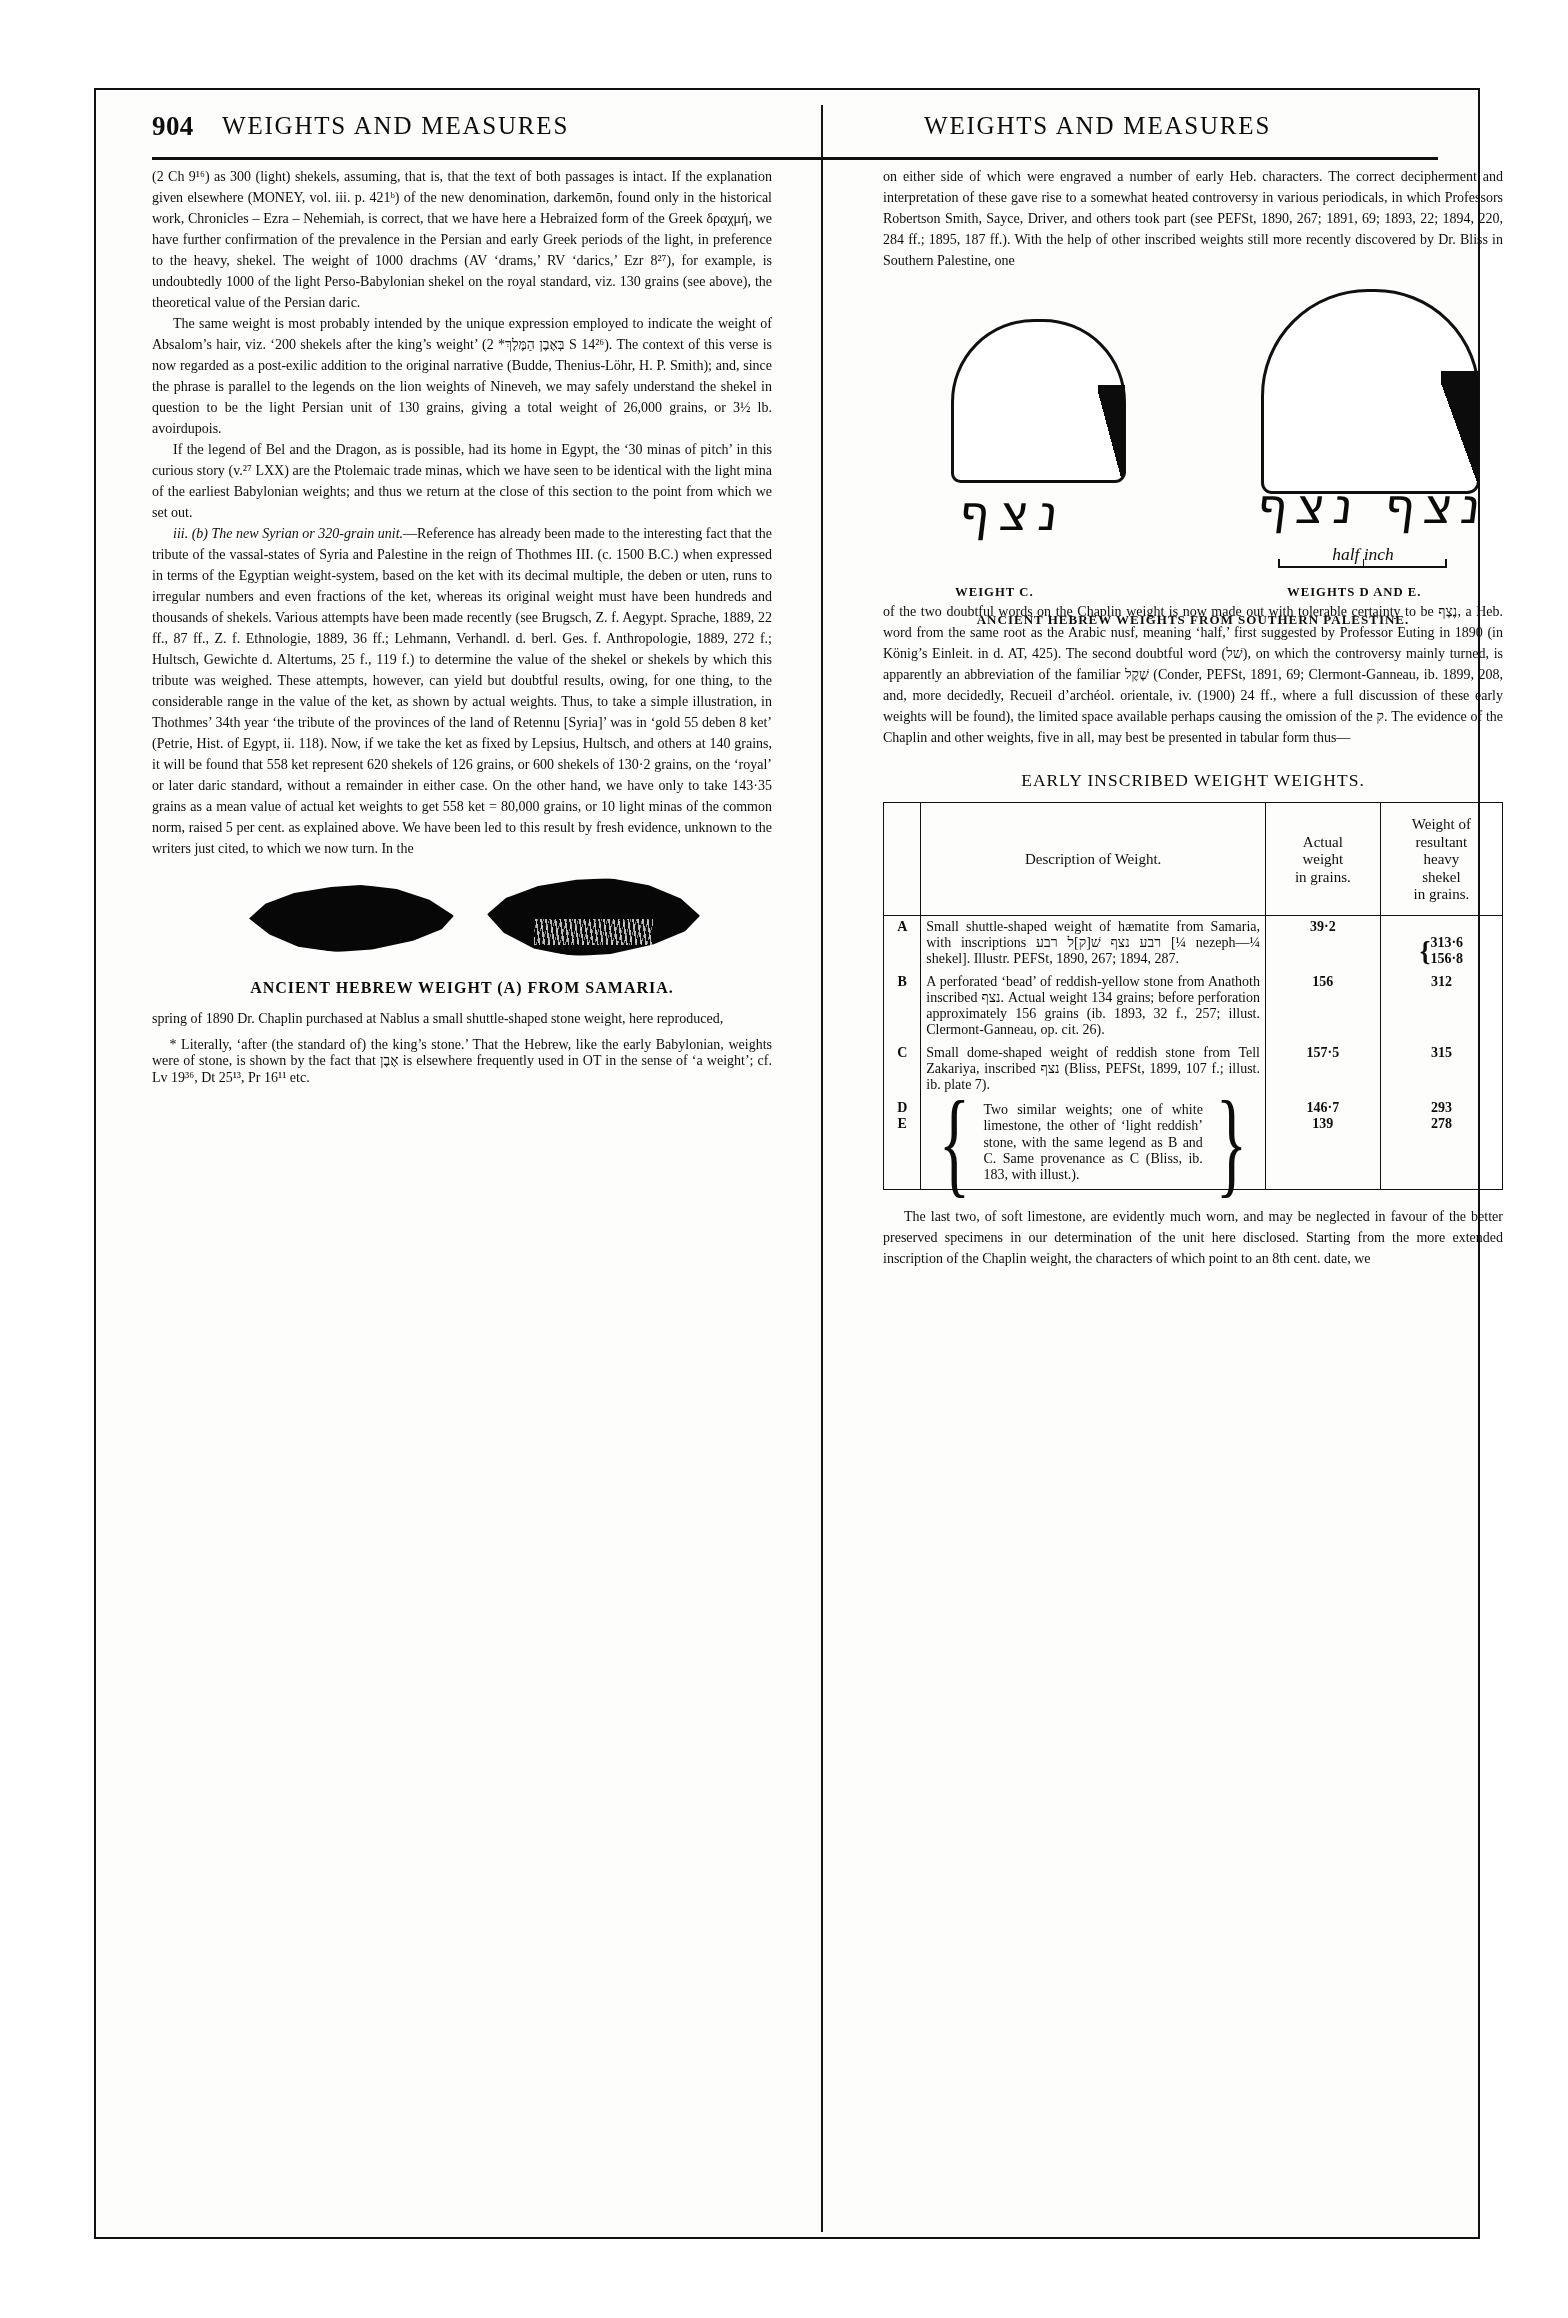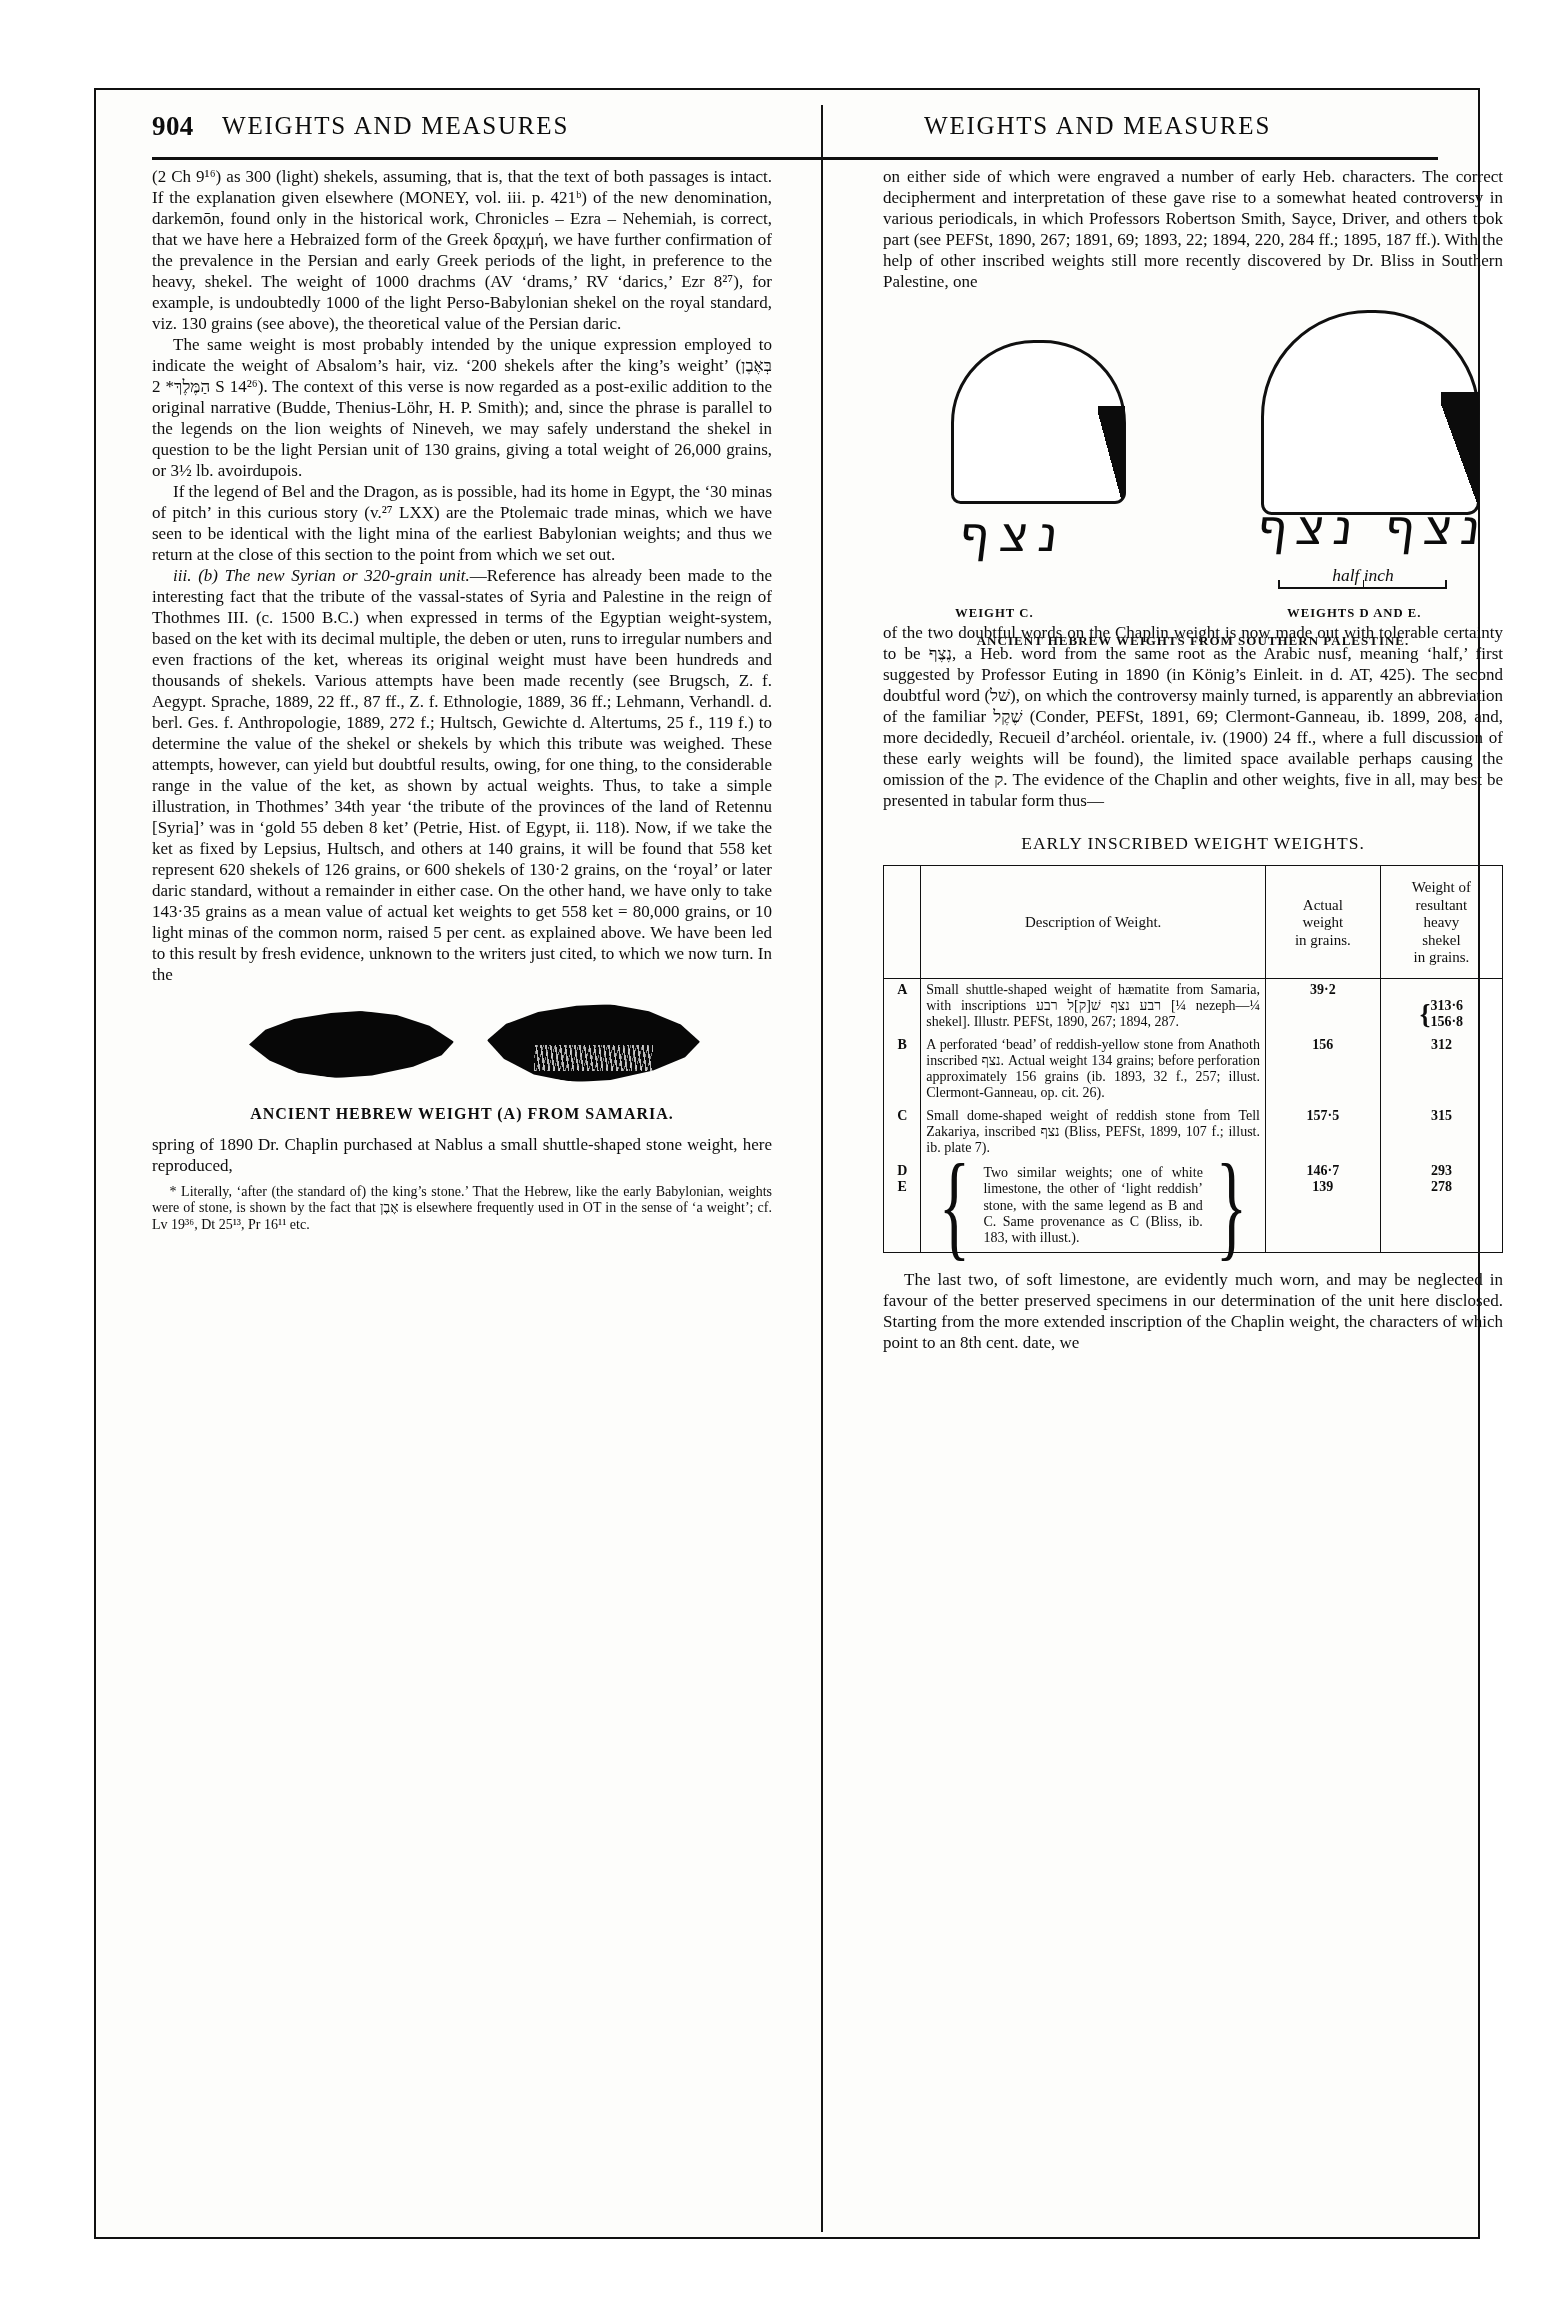--- a/index.html
+++ b/index.html
@@ -91,21 +91,21 @@
     position: absolute;
     left: 701px;
     top: -61px;
     width: 1.6px;
     height: 2127px;
     background: #141414;
   }
 
   p.body {
     margin: 0 0 0 0;
-    font-size: 17px;
+    font-size: 14px;
     line-height: 21px;
     text-align: justify;
     text-justify: inter-word;
     text-indent: 0;
     hyphens: none;
   }
   p.body.ind { text-indent: 21px; }
   .it { font-style: italic; }
 
   

